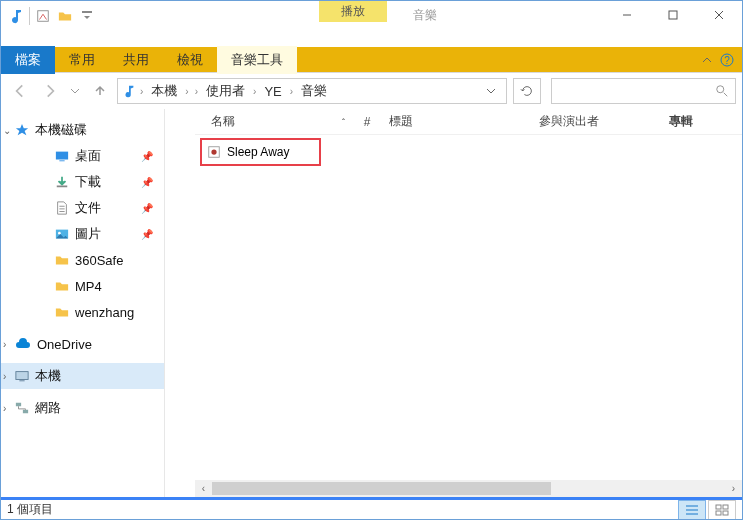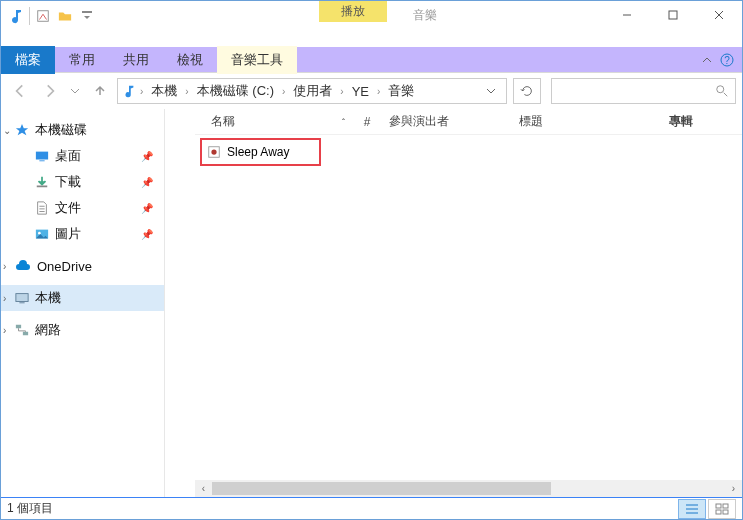--- a/index.html
+++ b/index.html
@@ -13,21 +13,21 @@
   .titlebar-left .qatbtn { width:22px; height:22px; display:flex; align-items:center; justify-content:center; }
   .tabzone { display:flex; flex:1; justify-content:center; position:relative;}
   .context-group { text-align:center; }
   .context-head { background:#f5e36b; padding:2px 22px; font-size:12px; color:#555;}
   .context-sub { color:#9a9a9a; padding-top:2px; }
   .winbtns { display:flex; margin-left:auto;}
   .winbtn { width:46px; height:28px; display:flex; align-items:center; justify-content:center; color:#555;}
   .winbtn svg { width:10px; height:10px; }
 
   
-  .ribbon { display:flex; align-items:center; height:26px; border-bottom:1px solid #d9d9d9; background:#c4b5fd;}
+  .ribbon { display:flex; align-items:center; height:26px; border-bottom:1px solid #d9d9d9; background:#eab308;}
   .ribbon .tab { padding:5px 14px; font-size:13px; color:#333; }
   .ribbon .tab.file { background:#1979ca; color:#fff;}
   .ribbon .tab.context { background:#fffbe0; color:#333; }
   .ribbon .spacer { flex:1; }
   .ribbon .helpzone { display:flex; align-items:center; gap:8px; padding-right:8px; color:#555;}
 
   
   .navrow { display:flex; align-items:center; height:36px; padding:4px 6px; gap:4px;}
   .navbtn { width:26px; height:26px; display:flex; align-items:center; justify-content:center; color:#b9b9b9;}
   .addressbar { flex:1; display:flex; align-items:center; border:1px solid #ccc; height:26px; padding:0 4px; gap:2px; min-width:0;}
@@ -36,21 +36,21 @@
   .addressbar .addr-dropdown { margin-left:auto; color:#666; padding:2px 6px;}
   .refresh { width:28px; height:26px; display:flex; align-items:center; justify-content:center; border:1px solid #ccc; margin-left:2px; color:#555;}
   .searchbox { width:185px; height:26px; border:1px solid #ccc; margin-left:6px; display:flex; align-items:center; padding:0 6px; color:#888; justify-content:flex-end;}
 
   
   .main { display:flex; height:388px; }
   .sidebar { width:164px; border-right:1px solid #e7e7e7; overflow:hidden; padding-top:8px;}
   .sidebar .group { margin-bottom:6px; }
   .sidebar .item { display:flex; align-items:center; height:26px; padding-left:20px; gap:6px; font-size:13px; color:#111; position:relative;}
   .sidebar .item.header { font-weight:normal; padding-left:14px;}
-  .sidebar .item.child { padding-left:34px;}
+  .sidebar .item.child { padding-left:34px;margin-left:20px;}
   .sidebar .item .pin { position:absolute; right:10px; color:#7a7a7a; font-size:10px;}
   .sidebar .item.selected { background:#d9eaf9;}
   .sidebar .expand { position:absolute; left:2px; color:#666; font-size:10px;}
 
   .content { flex:1; display:flex; flex-direction:column;margin-left:30px; }
   .colheads { display:flex; align-items:center; height:26px; border-bottom:1px solid #f0f0f0; font-size:12px; color:#444; padding-left:8px;}
   .colheads .col { padding:4px 8px; }
   .colheads .col.name { width:150px; display:flex; align-items:center; gap:4px;}
   .colheads .sortcaret { font-size:9px; }
   .colheads .col.num { width:28px; text-align:center;}
@@ -62,21 +62,21 @@
   .filerow { display:flex; align-items:center; height:22px; gap:6px; padding:2px 4px; width:115px;}
   .filerow.highlighted { outline:2px solid #e74049; outline-offset:1px; padding-right:8px;}
   .filerow .fname { font-size:12px;}
 
   .hscroll { display:flex; align-items:center; height:17px; background:#f0f0f0;}
   .hscroll .arrow { width:17px; height:17px; display:flex; align-items:center; justify-content:center; color:#666; font-size:10px;}
   .hscroll .track { flex:1; height:17px; position:relative;}
   .hscroll .thumb { position:absolute; left:0; width:66%; top:2px; bottom:2px; background:#cfcfcf;}
 
   
-  .statusbar { display:flex; align-items:center; height:22px; border-top:1px solid #3b82f6; padding:0 6px; font-size:12px; color:#333;}
+  .statusbar { display:flex; align-items:center; height:22px; border-top:3px solid #3b82f6; padding:0 6px; font-size:12px; color:#333;}
   .statusbar .spacer { flex:1;}
   .viewbtn { width:28px; height:20px; border:1px solid #ccc; margin-left:2px; display:flex; align-items:center; justify-content:center;}
   .viewbtn.active { background:#cde6f7; border-color:#7eb4ea;}
 
   
   .ic-blue { color:#2f8fe5; }
   .ic-yellow { color:#f6c34a; }
   .ic-gray { color:#707070; }
   .ic-onedrive { color:#0a84d6;}
 </style>
@@ -182,21 +182,20 @@
 
   <div class="addressbar">
     <span class="ic-blue">
         <svg width="14" height="14" viewBox="0 0 16 16">
           <path fill="currentColor" d="M8 2v7.3A3 3 0 1 0 10 12V5l3-1V2z"></path>
         </svg>
       </span>
     <span class="crumb-sep">›</span>
     <span class="crumb">本機</span>
     <span class="crumb-sep">›</span>
-    <span class="crumb">本機磁碟 (C:)</span>
     <span class="crumb-sep">›</span>
     <span class="crumb">使用者</span>
     <span class="crumb-sep">›</span>
     <span class="crumb">YE</span>
     <span class="crumb-sep">›</span>
     <span class="crumb">音樂</span>
     <span class="addr-dropdown">
         <svg width="10" height="10" viewBox="0 0 10 10">
           <path d="M1 3l4 4 4-4" fill="none" stroke="#666"></path>
         </svg>
@@ -265,20 +264,44 @@
       <div class="item child">
         <span>
             <svg width="14" height="14" viewBox="0 0 16 16">
               <rect x="1" y="3" width="14" height="10" fill="#4fb2e5"></rect>
               <circle cx="5" cy="7" r="1.5" fill="#fff"></circle>
               <path d="M1 13l5-5 4 4 2-2 3 3" fill="#2d7bb0"></path>
             </svg>
           </span>
         <span>圖片</span>
         <span class="pin">📌</span>
+      </div>
+      <div class="item child">
+        <span class="ic-yellow">
+            <svg width="14" height="14" viewBox="0 0 16 16">
+              <path fill="currentColor" d="M1 4h5l2 2h7v7H1z"></path>
+            </svg>
+          </span>
+        <span>360Safe</span>
+      </div>
+      <div class="item child">
+        <span class="ic-yellow">
+            <svg width="14" height="14" viewBox="0 0 16 16">
+              <path fill="currentColor" d="M1 4h5l2 2h7v7H1z"></path>
+            </svg>
+          </span>
+        <span>MP4</span>
+      </div>
+      <div class="item child">
+        <span class="ic-yellow">
+            <svg width="14" height="14" viewBox="0 0 16 16">
+              <path fill="currentColor" d="M1 4h5l2 2h7v7H1z"></path>
+            </svg>
+          </span>
+        <span>wenzhang</span>
       </div>
     </div>
 
     <div class="group">
       <div class="item header">
         <span class="expand">›</span>
         <span class="ic-onedrive">
             <svg width="16" height="12" viewBox="0 0 16 12">
               <path fill="currentColor" d="M4 10a3 3 0 0 1 0-6 4 4 0 0 1 8 0 3 3 0 0 1 0 6z"></path>
             </svg>
@@ -315,22 +338,22 @@
     </div>
   </div>
 
   <div class="content">
     <div class="colheads">
       <div class="col name">
         <span>名稱</span>
         <span class="sortcaret" style="margin-left:auto;">ˆ</span>
       </div>
       <div class="col num">#</div>
+      <div class="col title">標題</div>
       <div class="col artist">參與演出者</div>
-      <div class="col title">標題</div>
       <div class="col album">專輯</div>
     </div>
 
     <div class="filelist">
       <div class="filerow highlighted">
         <span>
             <svg width="14" height="14" viewBox="0 0 16 16">
               <rect x="2" y="2" width="12" height="12" fill="#fff" stroke="#999"></rect>
               <circle cx="8" cy="8" r="3" fill="#b03a32"></circle>
             </svg>

